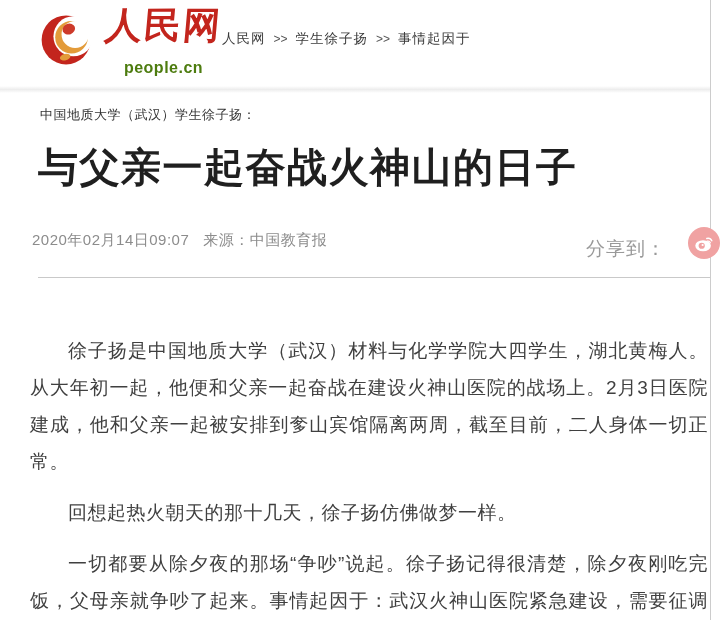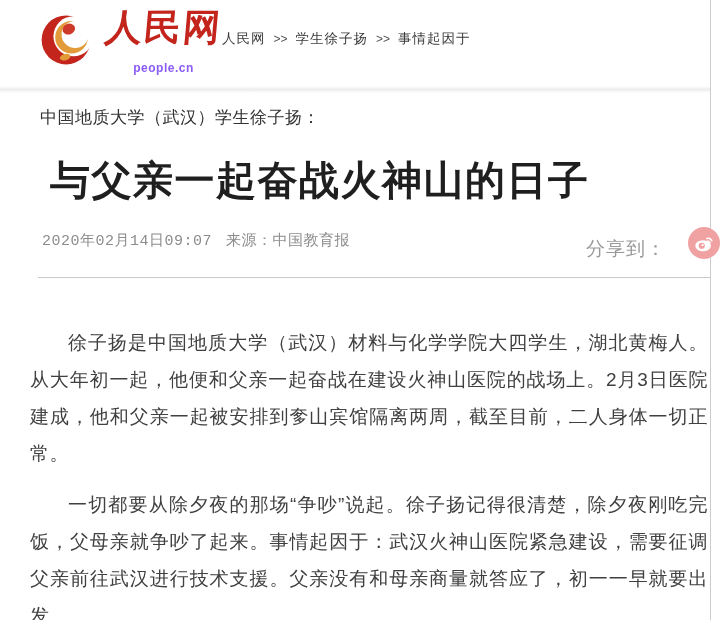--- a/index.html
+++ b/index.html
@@ -13,62 +13,62 @@
 
   
   .header{position:absolute;left:38px;top:10px;height:62px;display:flex;align-items:center;}
   .logo{display:flex;align-items:center;gap:9px;cursor:pointer;}
   .logo-text{display:flex;flex-direction:column;align-items:center;line-height:1;}
   .logo-cn{
     font-size:37px;font-weight:bold;color:#c3251d;
     transform:skewX(-5deg);letter-spacing:2px;
     font-family:"DejaVu Sans",sans-serif;
   }
-  .logo-en{font-size:12px;font-weight:bold;color:#8b5cf6;letter-spacing:.5px;margin-top:16px;}
+  .logo-en{font-size:16px;font-weight:bold;color:#4d7c0f;letter-spacing:.5px;margin-top:16px;}
   .breadcrumb{
     position:absolute;left:222px;top:30px;
     display:flex;align-items:center;gap:8px;
     font-size:13.5px;color:#3a3a3a;letter-spacing:1px;white-space:nowrap;
   }
   .breadcrumb .crumb{cursor:pointer;}
   .breadcrumb .sep{color:#555;font-size:12px;letter-spacing:0;}
   .header-soft-divider{
     position:absolute;left:0;right:14px;top:86px;height:7px;
     background:linear-gradient(#ffffff,#ededed 50%,#ffffff);
   }
 
   
   .kicker{
     position:absolute;left:40px;top:106px;
-    font-size:17px;color:#333333;letter-spacing:.5px;
+    font-size:13px;color:#333333;letter-spacing:.5px;
   }
   .title{
     position:absolute;left:38px;top:144px;
     font-size:40px;font-weight:bold;color:#1f1f1f;letter-spacing:1.5px;
     line-height:1.2;white-space:nowrap;
   }
-  .meta-row{position:absolute;left:42px;top:231px;font-size:15px;color:#8c8c8c;letter-spacing:.5px;font-family:Liberation Mono, monospace;}
+  .meta-row{position:absolute;left:32px;top:231px;font-size:15px;color:#8c8c8c;letter-spacing:.5px;}
   .meta-row .src{margin-left:14px;}
   .share-label{
     position:absolute;right:58px;top:236px;
     font-size:19px;color:#999999;letter-spacing:1px;
   }
   .weibo-badge{
     position:absolute;right:4px;top:227px;width:32px;height:32px;border-radius:50%;
     background:#f0a2a2;cursor:pointer;display:flex;align-items:center;justify-content:center;
   }
   .rule{position:absolute;left:38px;right:14px;top:277px;height:1px;background:#c9c9c9;}
 
   
   .article-body{
     position:absolute;left:30px;top:324px;width:678px;
     font-size:19px;color:#404040;line-height:37px;letter-spacing:.5px;
     text-align:justify;
   }
-  .article-body p{margin:0 0 14px 0;text-indent:2em;}
+  .article-body p{margin:8px 0 14px 0;text-indent:2em;}
 </style>
 </head>
 <body>
 
 <div class="page-edge"></div>
 
 <div class="header">
   <div class="logo">
     <span>
       <svg width="58" height="58" viewBox="0 0 64 64">
@@ -91,35 +91,36 @@
   <span class="crumb">人民网</span>
   <span class="sep">&gt;&gt;</span>
   <span class="crumb">学生徐子扬</span>
   <span class="sep">&gt;&gt;</span>
   <span class="crumb">事情起因于</span>
 </div>
 
 <div class="header-soft-divider"></div>
 
 <div class="kicker">中国地质大学（武汉）学生徐子扬：</div>
-<h1 class="title" style="margin:12px;">与父亲一起奋战火神山的日子</h1>
+<h1 class="title" style="margin:0;font-family:Liberation Serif, serif;">与父亲一起奋战火神山的日子</h1>
 
 <div class="meta-row">
   <span>2020年02月14日09:07</span><span class="src">来源：中国教育报</span>
 </div>
 
 <div class="share-label">分享到：</div>
 <div class="weibo-badge">
   <svg width="22" height="22" viewBox="0 0 24 24">
     <ellipse cx="11" cy="15" rx="8.5" ry="6" fill="#ffffff"></ellipse>
     <circle cx="9.5" cy="15" r="3.4" fill="#f0a2a2"></circle>
     <circle cx="10.5" cy="14.2" r="1.2" fill="#ffffff"></circle>
     <path d="M15 7 q4 -1 5.5 2.5" fill="none" stroke="#ffffff" stroke-width="1.6" stroke-linecap="round"></path>
     <path d="M15.5 10 q2.5 -0.5 3.4 1.6" fill="none" stroke="#ffffff" stroke-width="1.4" stroke-linecap="round"></path>
   </svg>
 </div>
 
 <div class="rule"></div>
 
 <div class="article-body">
   <p>徐子扬是中国地质大学（武汉）材料与化学学院大四学生，湖北黄梅人。从大年初一起，他便和父亲一起奋战在建设火神山医院的战场上。2月3日医院建成，他和父亲一起被安排到奓山宾馆隔离两周，截至目前，二人身体一切正常。</p>
+  <p>回想起热火朝天的那十几天，徐子扬仿佛做梦一样。</p>
   <p>一切都要从除夕夜的那场“争吵”说起。徐子扬记得很清楚，除夕夜刚吃完饭，父母亲就争吵了起来。事情起因于：武汉火神山医院紧急建设，需要征调父亲前往武汉进行技术支援。父亲没有和母亲商量就答应了，初一一早就要出发。</p>
 </div>
 
 </body></html>

